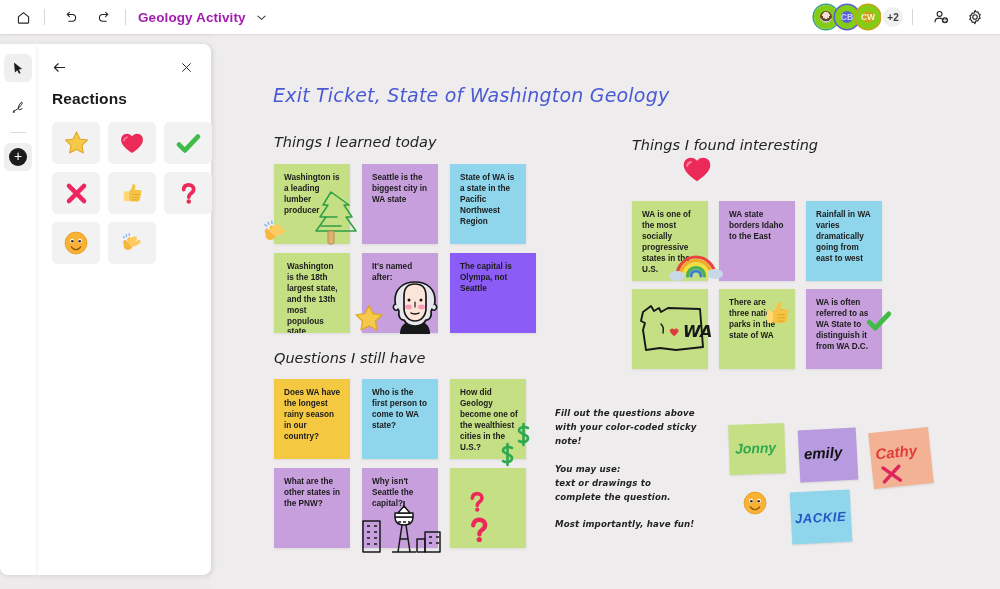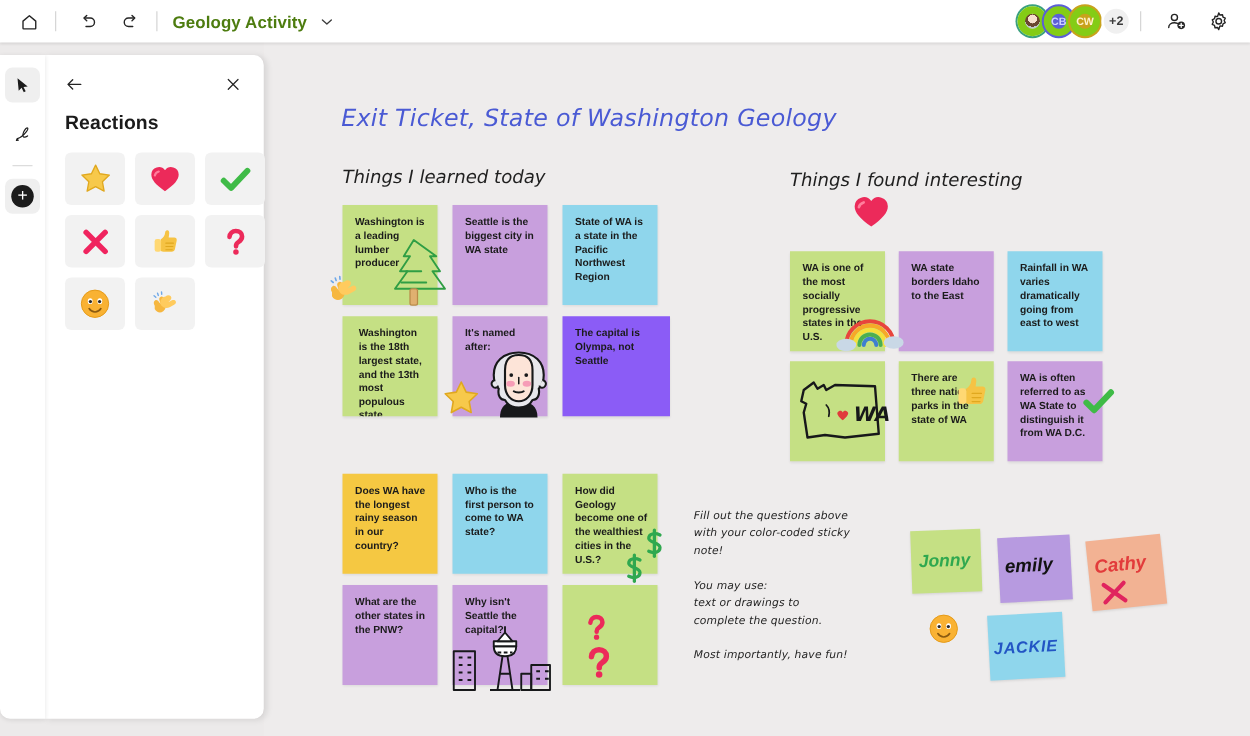--- a/index.html
+++ b/index.html
@@ -20,21 +20,21 @@
     z-index: 40;
   }
   .tb-btn {
     width: 30px; height: 30px; margin-left: 4px;
     display: flex; align-items: center; justify-content: center;
     border-radius: 4px; cursor: pointer; color: #242424;
   }
   .tb-btn:first-child { margin-left: 8px; }
   .tb-sep { width: 1px; height: 16px; background: #d6d6d6; margin: 0 6px; }
   .doc-title {
-    font-size: 13.5px; font-weight: 600; color: #4d7c0f;
+    font-size: 13.5px; font-weight: 600; color: #a21caf;
     margin-left: 6px; letter-spacing: .1px; white-space: nowrap;
     cursor: pointer;
   }
   .chev { margin-left: 9px; color: #3c3c3c; cursor: pointer; display:flex; }
   .tb-right {
     margin-left: auto; display: flex; align-items: center; gap: 0px;
     padding-right: 10px;
   }
   .avatar {
     width: 24px; height: 24px; border-radius: 50%;
@@ -304,20 +304,21 @@
       </div>
     </div>
   </div>
 
   <div class="canvas">
 
     <div class="board-title hand">Exit Ticket, State of Washington Geology</div>
 
     <div class="sec-head hand" style="left:63px; top:100px;">Things I learned today</div>
     <div class="sec-head hand" style="left:421px; top:103px;">Things I found interesting</div>
+    <div class="sec-head hand" style="left:63px; top:316px;">Questions I still have</div>
 
     <div class="note" style="left:63px;  top:130px; width:76px; height:80px; background:#c5e084;">Washington is a leading lumber producer</div>
     <div class="note" style="left:239px; top:130px; width:76px; height:80px; background:#8fd6ec;">State of WA is a state in the Pacific Northwest Region</div>
     <div class="note" style="left:151px; top:130px; width:76px; height:80px; background:#c89fdd;">Seattle is the biggest city in WA state</div>
 
     <div class="note" style="left:63px;  top:219px; width:76px; height:80px; background:#c5e084;padding-left:13px;">Washington is the 18th largest state, and the 13th most populous state</div>
     <div class="note" style="left:151px; top:219px; width:76px; height:80px; background:#c89fdd;">It's named after:</div>
     <div class="note" style="left:239px; top:219px; width:86px; height:80px; background:#8b5cf6;">The capital is Olympa, not Seattle</div>
 
     <svg class="deco" style="left:93px; top:154px;" width="54" height="62" viewBox="0 0 54 62">
@@ -398,21 +399,21 @@
         <path d="M45 7V2"></path>
         <path d="M36 18h18c0 5-3 8-9 8s-9-3-9-8Z" fill="#fff"></path>
         <path d="M36 14h18v4H36Z" fill="#fff"></path>
         <path d="M45 7l-6 7h12Z" fill="#fff"></path>
         <path d="M39 23h3M44 23h3M49 23h2"></path>
         <path d="M43 26l-4 27M47 26l4 27M41 40h8"></path>
         <path d="M33 53h24"></path>
       </g>
     </svg>
 
-    <div class="instr hand" style="left:344px; top:373px; width:160px;">Fill out the questions above
+    <div class="instr hand" style="left:344px; top:373px; width:160px;font-weight:bold;">Fill out the questions above
 with your color-coded sticky
 note!
 
 You may use:
 text or drawings to
 complete the question.
 
 Most importantly, have fun!</div>
 
     <div class="name-note" style="left:518px; top:390px; width:56px; height:50px; background:#c5e084; transform:rotate(-2deg);">

